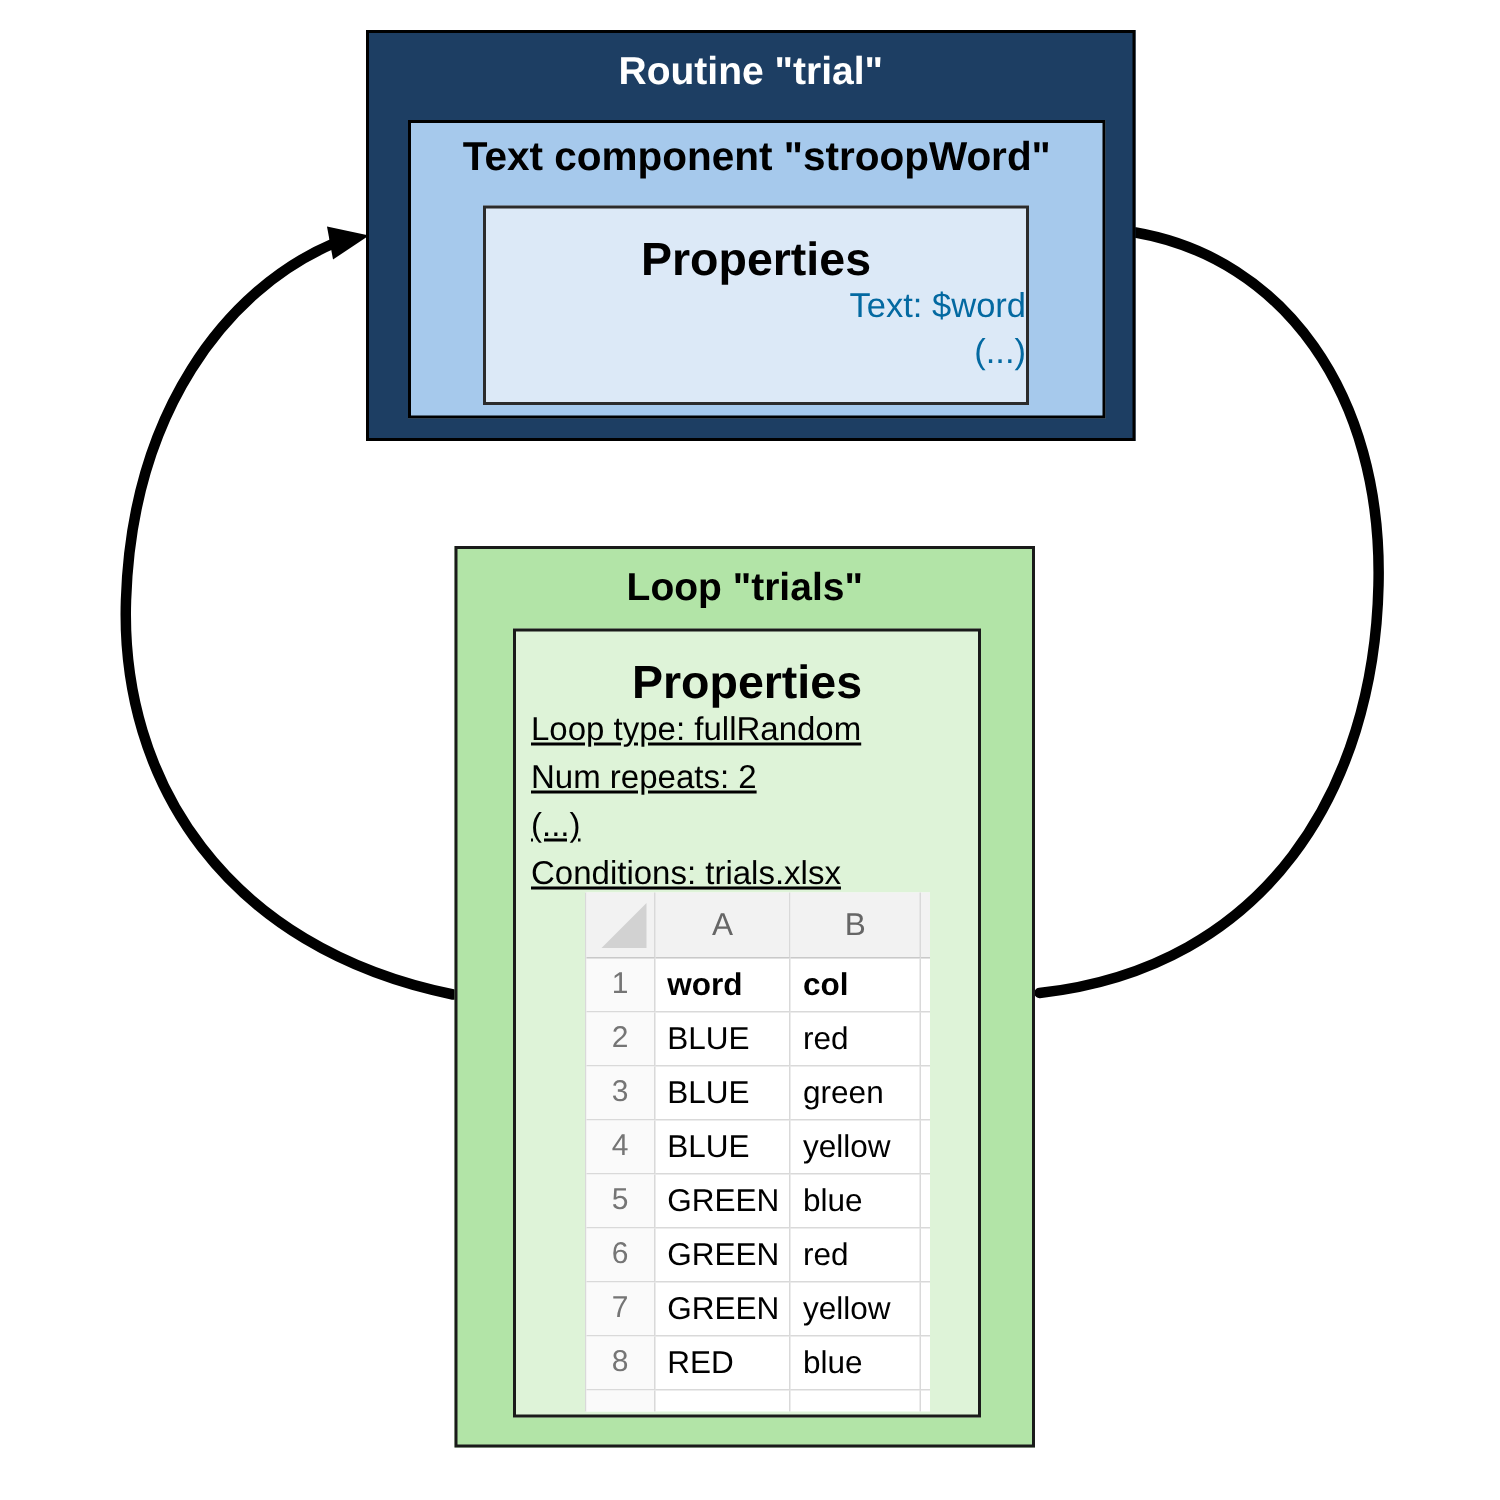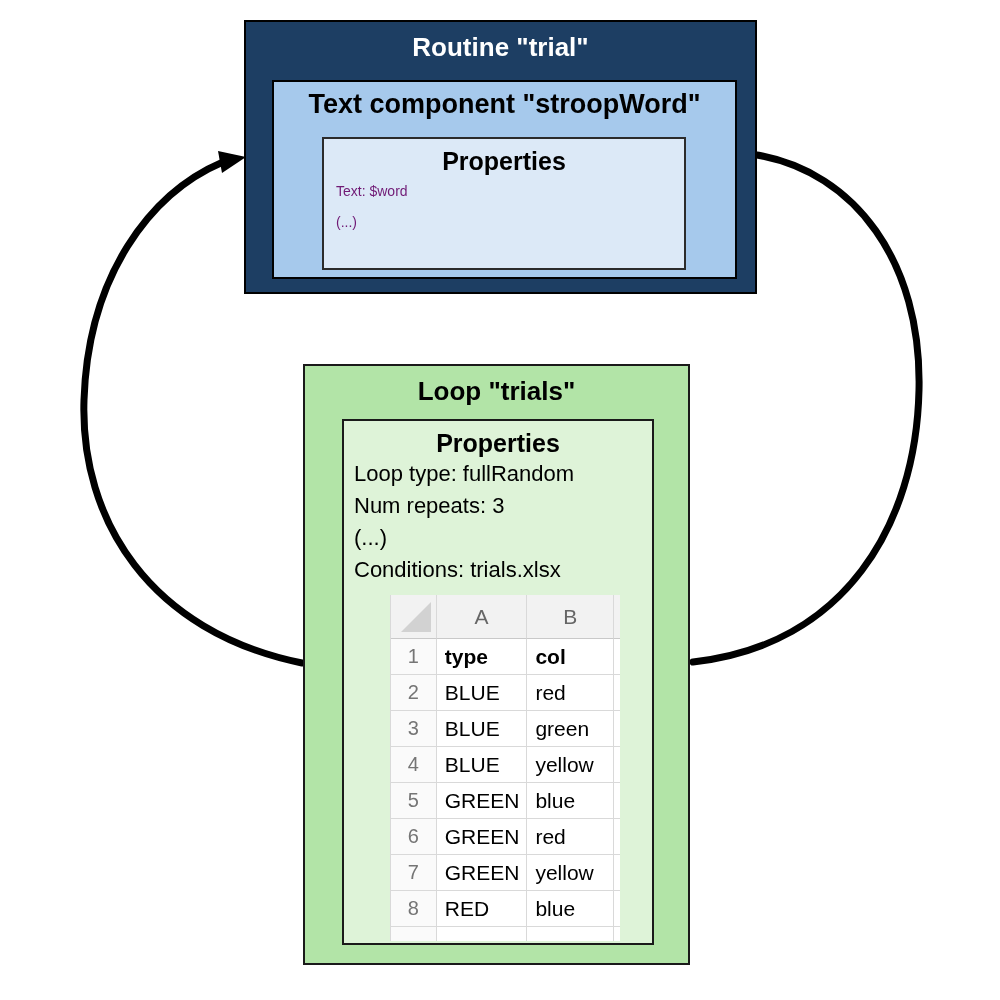--- a/index.html
+++ b/index.html
@@ -9,30 +9,30 @@
 
   
   .routine-box { position:absolute; left:244px; top:20px; width:513px; height:274px;
                  background:#1d3e63; border:2px solid #000; }
   .routine-title { margin-top:9px; text-align:center; color:#ffffff; font-weight:bold; font-size:26px; line-height:32px; }
   .textcomp-box { position:absolute; left:26px; top:58px; width:465px; height:199px;
                   background:#a6c9ec; border:2px solid #000; }
   .textcomp-title { margin-top:7px; text-align:center; color:#000; font-weight:bold; font-size:27px; line-height:30px; }
   .props-box-blue { position:absolute; left:48px; top:55px; width:364px; height:133px;
                     background:#dce9f7; border:2px solid #2b2b2b; }
-  .props-title { margin-top:7px; text-align:center; font-weight:bold; font-size:25px; line-height:30px; color:#000; }
-  .props-lines-blue { padding-left:12px; font-size:14px; line-height:31px; color:#701a75; }
+  .props-title { margin-top:19px; text-align:center; font-weight:bold; font-size:31px; line-height:30px; color:#000; }
+  .props-lines-blue { padding-left:12px; font-size:23px; line-height:31px; color:#0369a1;text-align:right; }
 
   
   .loop-box { position:absolute; left:303px; top:364px; width:387px; height:601px;
               background:#b2e4a7; border:2px solid #1a1a1a; }
   .loop-title { margin-top:9px; text-align:center; font-weight:bold; font-size:26px; line-height:32px; color:#000; }
   .props-box-green { position:absolute; left:37px; top:53px; width:312px; height:526px;
                      background:#def3d8; border:2px solid #1a1a1a; }
-  .props-lines-green { padding-left:10px; font-size:22px; line-height:32px; color:#000; }
+  .props-lines-green { padding-left:10px; font-size:22px; line-height:32px; color:#000;text-decoration:underline; }
 
   
   .sheet { position:absolute; left:46px; top:174px; width:230px; height:346px;
            background:#ffffff; border-left:1px solid #d9d9d9; }
   .srow { display:flex; height:36px; }
   .srow-head { height:44px; }
   .srow-partial { height:14px; }
   .cell { border-right:1px solid #d9d9d9; border-bottom:1px solid #d9d9d9;
           font-size:21px; color:#000; display:flex; align-items:center; }
   .cn { width:46px; justify-content:center; color:#757575; font-size:20px; background:#fafafa; }
@@ -74,38 +74,38 @@
     </div>
   </div>
 
   <div class="loop-box">
     <div class="loop-title">Loop "trials"</div>
 
     <div class="props-box-green">
       <div class="props-title">Properties</div>
       <div class="props-lines-green">
         <div>Loop type: fullRandom</div>
-        <div>Num repeats: 3</div>
+        <div>Num repeats: 2</div>
         <div>(...)</div>
         <div>Conditions: trials.xlsx</div>
       </div>
 
       <div class="sheet">
         <div class="srow srow-head">
           <div class="cell cn hcell corner">
               <div class="corner-tri"></div>
             </div>
           <div class="cell ca hcell">A</div>
           <div class="cell cb hcell">B</div>
           <div class="cell cc hcell"></div>
         </div>
 
         <div class="srow">
           <div class="cell cn">1</div>
-          <div class="cell ca bold">type</div>
+          <div class="cell ca bold">word</div>
           <div class="cell cb bold">col</div>
           <div class="cell cc"></div>
         </div>
         <div class="srow">
           <div class="cell cn">2</div>
           <div class="cell ca">BLUE</div>
           <div class="cell cb">red</div>
           <div class="cell cc"></div>
         </div>
         <div class="srow">

